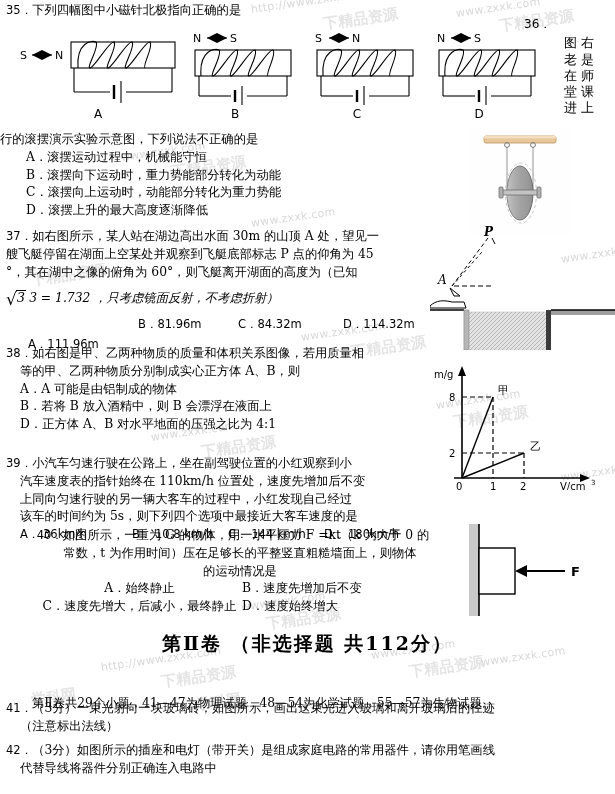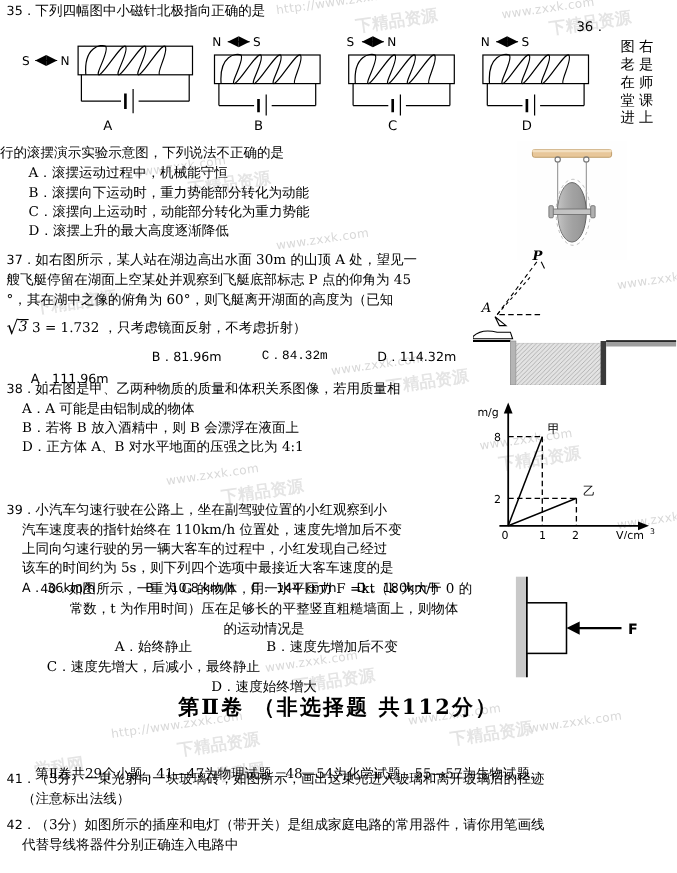--- a/index.html
+++ b/index.html
@@ -222,26 +222,26 @@
     </svg>
   </div>
 
   <div class="qblock" style="left:6px;top:228px;width:420px;">
     <div><span class="qnum latin">37．</span><span>如右图所示，某人站在湖边高出水面 30m 的山顶 A 处，望见一</span></div>
     <div>艘飞艇停留在湖面上空某处并观察到飞艇底部标志 P 点的仰角为 45</div>
     <div>°，其在湖中之像的俯角为 60°，则飞艇离开湖面的高度为（已知</div>
     <div style="margin-top:9px;display:flex;align-items:flex-start;">
       <span style="font-size:17px;line-height:1;position:relative;top:1px;">√</span>
       <span style="border-top:1px solid #000;padding:0 1px;margin-left:-1px;font-style:italic;font-size:13px;line-height:1.1;">3</span>
-      <span style="margin-left:3px;">3 = 1.732 ，只考虑镜面反射，不考虑折射）</span>
+      <span style="margin-left:3px;font-style:italic;">3 = 1.732 ，只考虑镜面反射，不考虑折射）</span>
     </div>
     <div style="margin-top:8px;display:flex;" class="latin">
       <span style="width:110px;padding-left:22px;margin-top:20px;">A．111.96m</span>
       <span style="width:100px;">B．81.96m</span>
-      <span style="width:105px;font-family:Liberation Mono, monospace;">C．84.32m</span>
+      <span style="width:105px;">C．84.32m</span>
       <span>D．114.32m</span>
     </div>
   </div>
 
   <div style="position:absolute;left:430px;top:222px;width:185px;height:128px;">
     <svg width="185" height="128" viewBox="0 0 185 128">
 
       <text x="54" y="14" font-family="DejaVu Serif, serif" font-style="italic" font-size="12" font-weight="bold">P</text>
       <line x1="62" y1="16" x2="65" y2="22" stroke="#000" stroke-width="1"></line>
 
@@ -269,20 +269,21 @@
 
       <rect x="116" y="88" width="5" height="40" fill="#3a3a3a"></rect>
 
       <rect x="121" y="88" width="64" height="5" fill="#9e9e9e"></rect>
       <line x1="121" y1="88" x2="185" y2="88" stroke="#000" stroke-width="1.4"></line>
     </svg>
   </div>
 
   <div class="qblock" style="left:6px;top:345px;width:420px;">
     <div><span class="qnum latin">38．</span><span>如右图是甲、乙两种物质的质量和体积关系图像，若用质量相</span></div>
+    <div class="ind2">等的甲、乙两种物质分别制成实心正方体 A、B，则</div>
     <div class="opt ind2">A．A 可能是由铝制成的物体</div>
     <div class="opt ind2">B．若将 B 放入酒精中，则 B 会漂浮在液面上</div>
     <div class="opt ind2">D．正方体 A、B 对水平地面的压强之比为 4:1</div>
   </div>
 
   <div style="position:absolute;left:432px;top:360px;width:180px;height:130px;">
     <svg width="180" height="130" viewBox="0 0 180 130">
 
       <line x1="30" y1="118" x2="30" y2="14" stroke="#000" stroke-width="1.6"></line>
       <polygon points="30,6 26,16 34,16" fill="#000"></polygon>
@@ -329,21 +330,21 @@
   </div>
 
   <div class="qblock" style="left:23px;top:527px;width:420px;text-align:center;">
     <div><span class="qnum latin">40．</span><span>如图所示，一重为 G 的物体，用一水平压力 F =kt（k 为大于 0 的</span></div>
     <div class="ind2">常数，t 为作用时间）压在足够长的平整竖直粗糙墙面上，则物体</div>
     <div class="ind2">的运动情况是</div>
     <div style="display:flex;padding-left:14px;">
       <span style="width:205px;">A．始终静止</span>
       <span>B．速度先增加后不变</span>
     </div>
-    <div style="display:flex;padding-left:14px;flex-direction:column;">
+    <div style="display:flex;padding-left:14px;">
       <span style="width:205px;">C．速度先增大，后减小，最终静止</span>
       <span>D．速度始终增大</span>
     </div>
   </div>
 
   <div style="position:absolute;left:455px;top:524px;width:150px;height:92px;">
     <svg width="150" height="92" viewBox="0 0 150 92">
 
       <rect x="14" y="0" width="10" height="92" fill="#c9c9c9"></rect>
       <line x1="24" y1="0" x2="24" y2="92" stroke="#000" stroke-width="1.6"></line>

